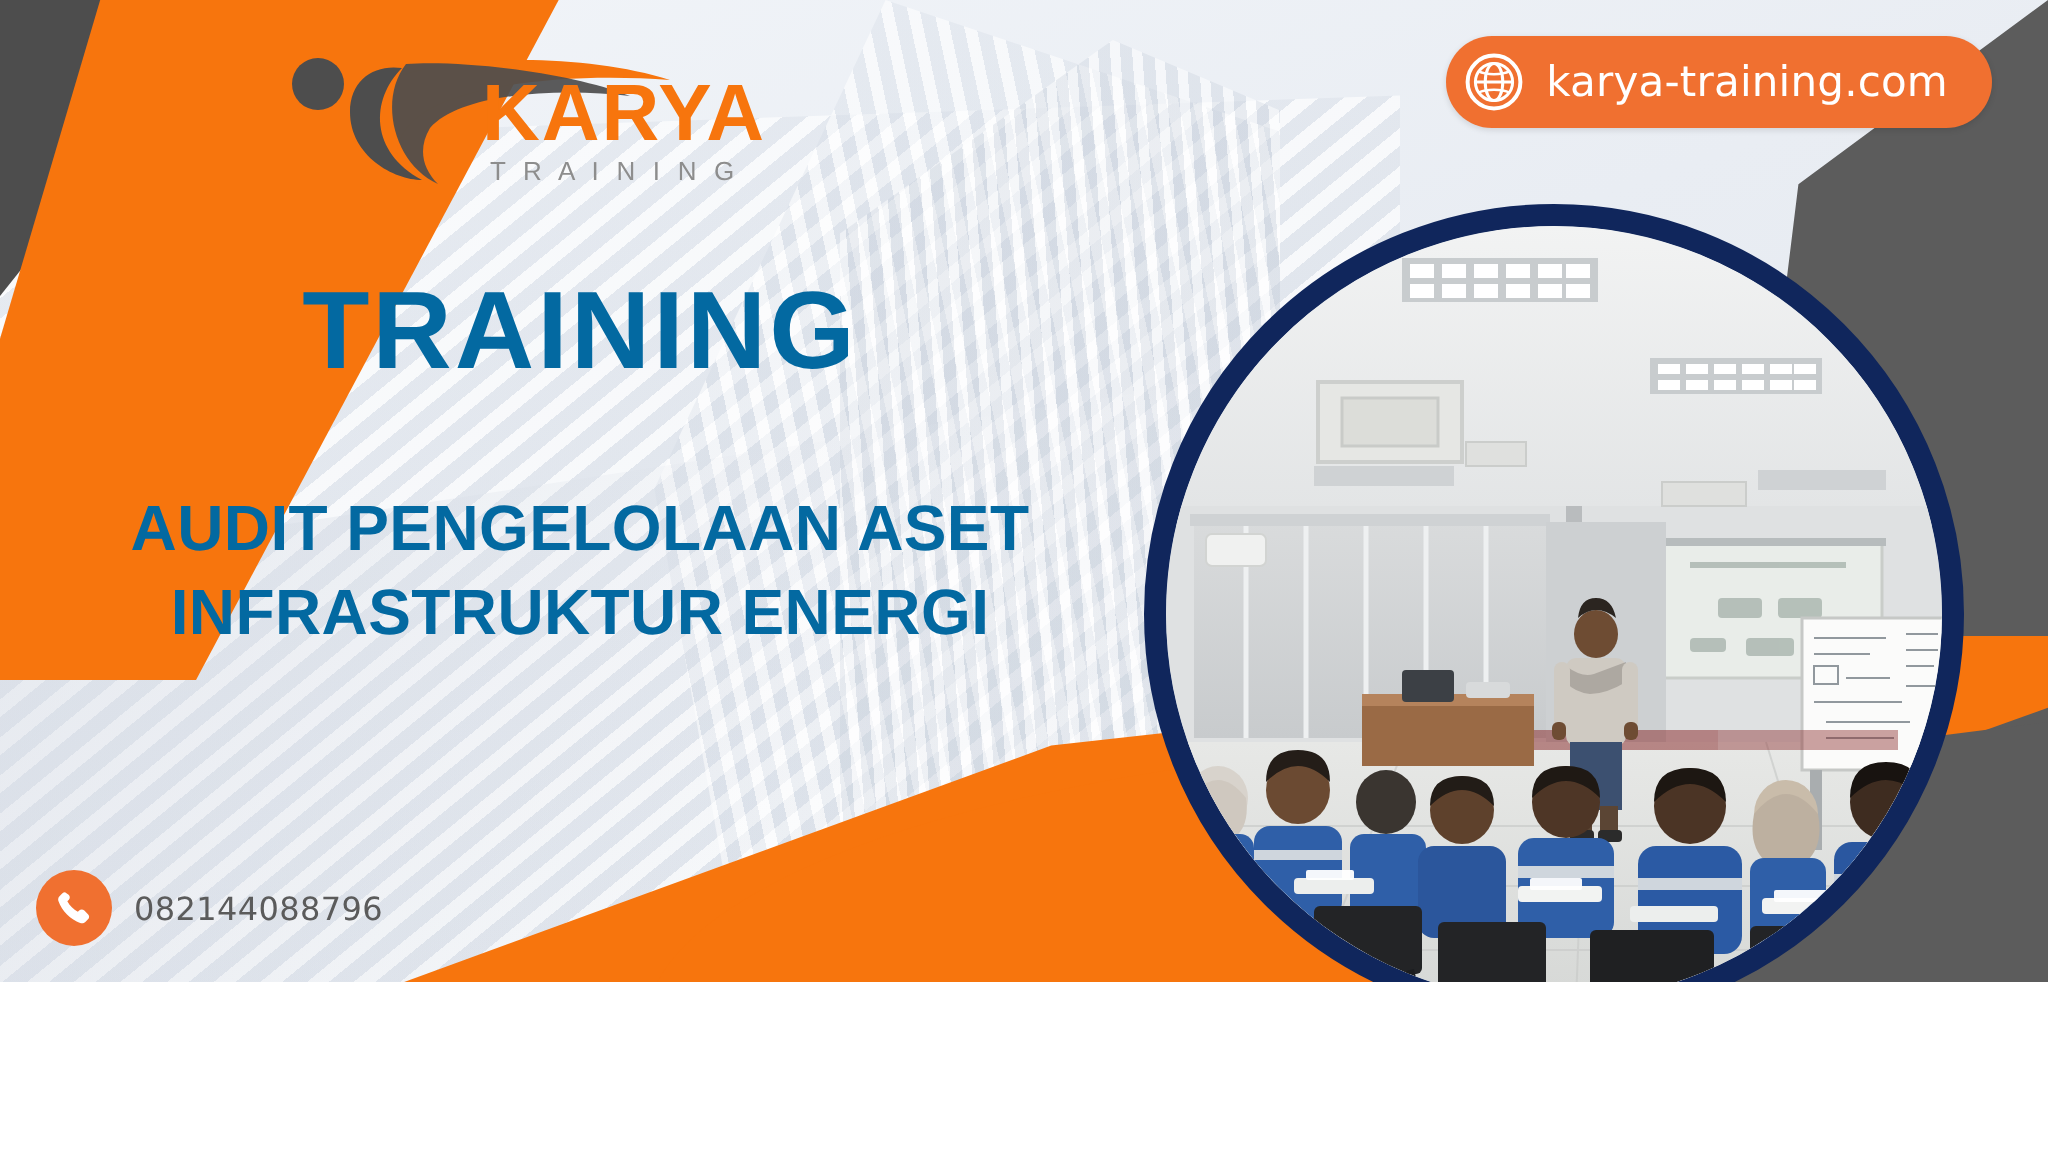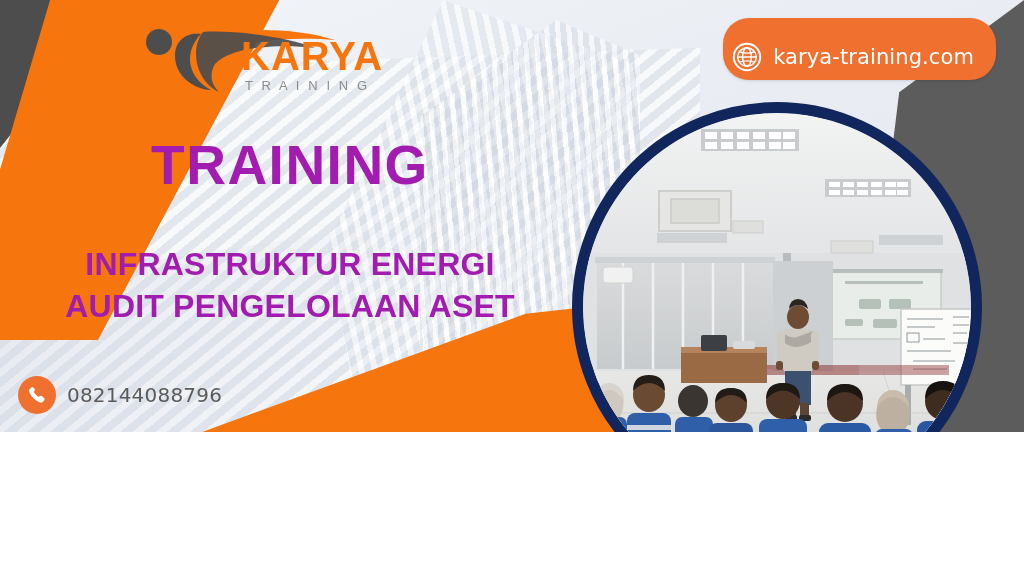--- a/index.html
+++ b/index.html
@@ -7,21 +7,21 @@
     padding: 0;
     background: #ffffff;
   }
   body {
     font-family: "Liberation Sans", sans-serif;
   }
 
   .poster {
     position: relative;
     width: 1024px;
-    height: 432px;
+    height: 491px;
     overflow: hidden;
     background: #eef1f6;
   }
 
   
   .bg-base {
     position: absolute;
     inset: 0;
     background: linear-gradient(160deg, #f2f5f9 0%, #e9edf3 45%, #e2e7ee 100%);
   }
@@ -166,21 +166,21 @@
 
   
   .site-pill {
     position: absolute;
     right: 28px;
     top: 18px;
     height: 46px;
     display: flex;
     align-items: center;
     gap: 11px;
-    padding: 16px 22px 0 9px;
+    padding: 0 22px 0 9px;
     background: #f07030;
     border-radius: 26px;
     box-shadow: 0 1px 3px rgba(0,0,0,.12);
   }
   .globe-icon {
     width: 30px; height: 30px;
     flex: none;
   }
   .site-pill .site-url {
     color: #ffffff;
@@ -189,21 +189,21 @@
     font-family: "DejaVu Sans", sans-serif;
   }
 
   
   .headline {
     position: absolute;
     left: 0;
     top: 138px;
     width: 580px;
     text-align: center;
-    color: #a21caf;
+    color: #0369a1;
   }
   .headline .kicker {
     margin: 0;
     font-size: 55px;
     font-weight: 700;
     letter-spacing: 1.5px;
     line-height: 1;
   }
   .headline .subject {
     margin: 50px 0 0 0;
@@ -250,21 +250,21 @@
   .contact-icon {
     width: 38px; height: 38px;
     border-radius: 50%;
     background: #f07030;
     display: flex;
     align-items: center;
     justify-content: center;
     flex: none;
   }
   .contact-text {
-    font-size: 20px;
+    font-size: 16px;
     color: #5b5b5b;
     font-family: "DejaVu Sans", sans-serif;
     letter-spacing: .2px;
   }
 </style>
 </head>
 <body>
 
 <div class="poster">
 
@@ -302,22 +302,22 @@
         <path d="M7.2 9.6 C11 11.6, 19 11.6, 22.8 9.6" fill="none" stroke="#ffffff" stroke-width="1.3"></path>
         <path d="M7.2 20.4 C11 18.4, 19 18.4, 22.8 20.4" fill="none" stroke="#ffffff" stroke-width="1.3"></path>
       </svg>
     </span>
     <span class="site-url">karya-training.com</span>
   </div>
 
   <div class="headline">
     <div class="kicker">TRAINING</div>
     <div class="subject">
+      <div>AUDIT PENGELOLAAN ASET</div>
       <div>INFRASTRUKTUR ENERGI</div>
-      <div>AUDIT PENGELOLAAN ASET</div>
     </div>
   </div>
 
   <div class="photo-ring">
     <div class="photo-inner">
       <svg width="388" height="388" viewBox="0 0 388 388" xmlns="http://www.w3.org/2000/svg">
         <defs>
           <linearGradient id="ceil" x1="0" y1="0" x2="0" y2="1">
             <stop offset="0%" stop-color="#f2f3f3"></stop>
             <stop offset="100%" stop-color="#e2e4e5"></stop>

